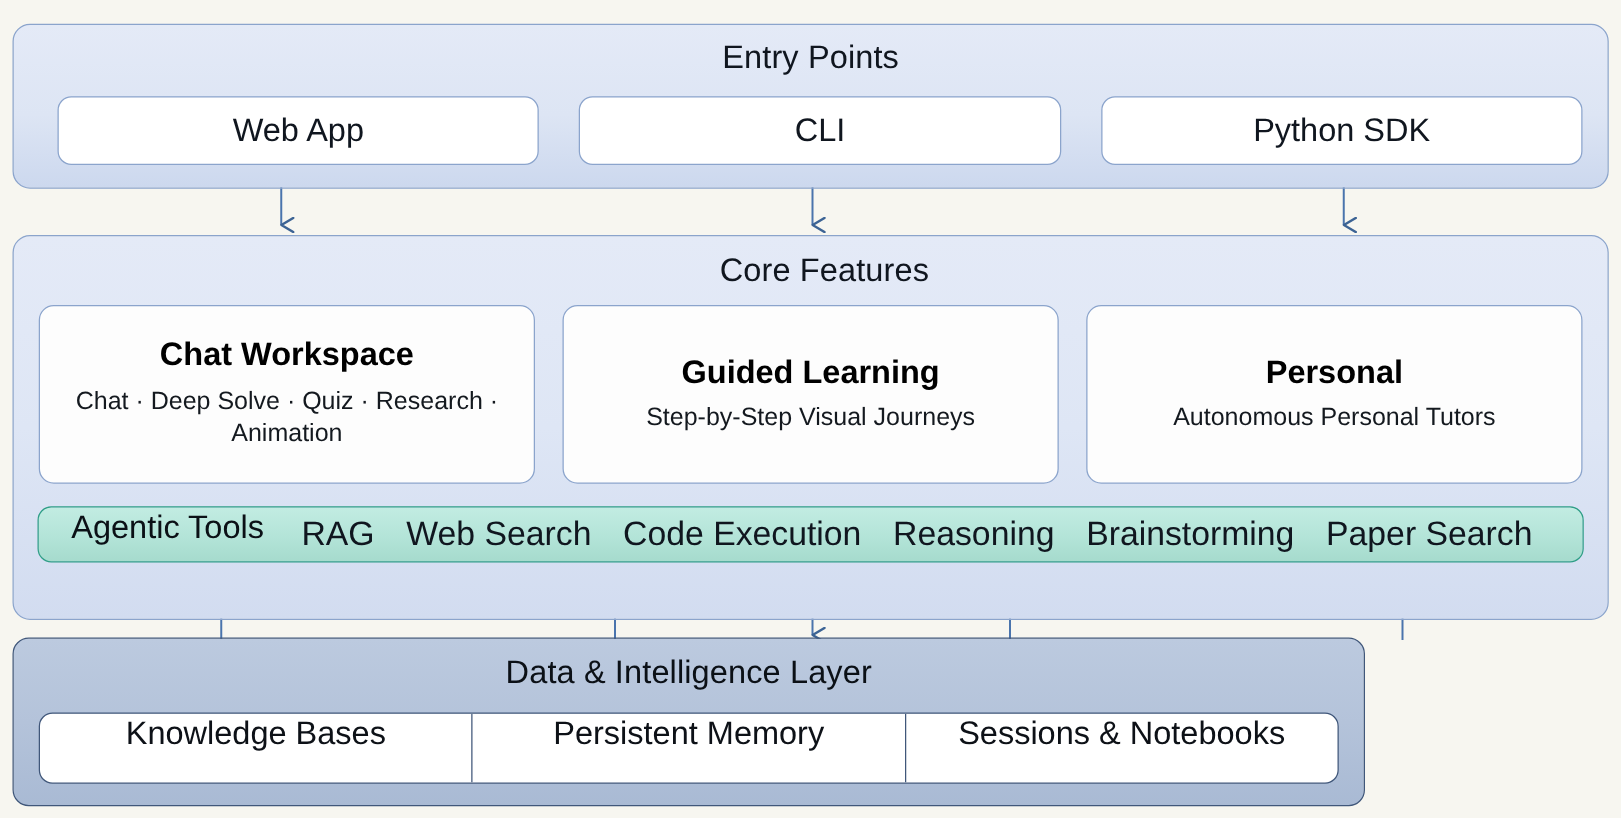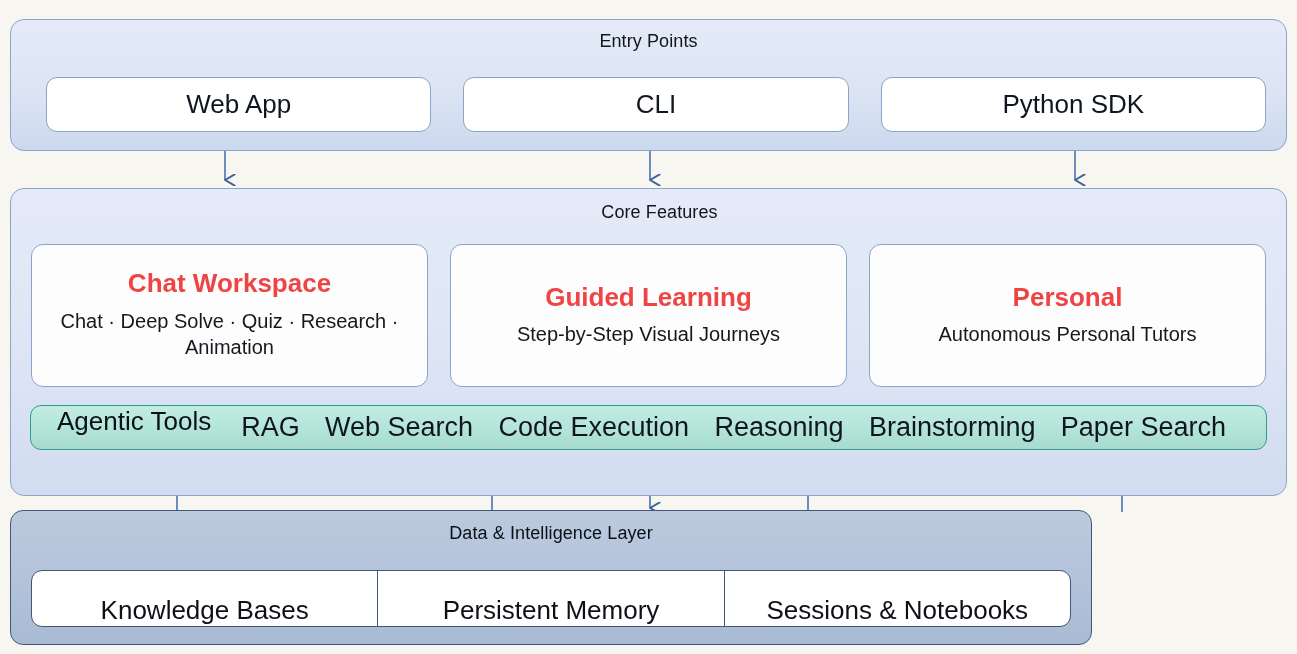--- a/index.html
+++ b/index.html
@@ -35,21 +35,21 @@
   
   .panel {
     position: absolute;
     z-index: 2;
     border-radius: 14px;
     box-sizing: border-box;
   }
 
   .panel-title {
     text-align: center;
-    font-size: 18px;
+    font-size: 26px;
     font-weight: 400;
     color: #10161f;
     letter-spacing: 0.1px;
     line-height: 1;
   }
 
   
   #entry-panel {
     left: 10px;
     top: 19px;
@@ -112,21 +112,21 @@
     display: flex;
     flex-direction: column;
     align-items: center;
     justify-content: center;
     box-sizing: border-box;
     padding: 0 8px;
   }
   .feature-title {
     font-size: 26px;
     font-weight: 700;
-    color: #ef4444;
+    color: #000000;
     text-align: left;
     line-height: 1.05;
     margin-bottom: 10px;
   }
   .feature-desc {
     font-size: 20px;
     color: #14191f;
     text-align: center;
     line-height: 1.32;
   }
@@ -188,21 +188,21 @@
     background: #ffffff;
     border: 1.6px solid #40577a;
     border-radius: 11px;
     display: flex;
     box-sizing: border-box;
     overflow: hidden;
   }
   .data-cell {
     flex: 1;
     display: flex;
-    align-items: flex-end;
+    align-items: flex-start;
     justify-content: center;
     font-size: 26px;
     color: #0d1117;
     border-right: 1.6px solid #40577a;
     box-sizing: border-box;
   }
   .data-cell:last-child { border-right: none; }
 </style>
 </head>
 <body>

